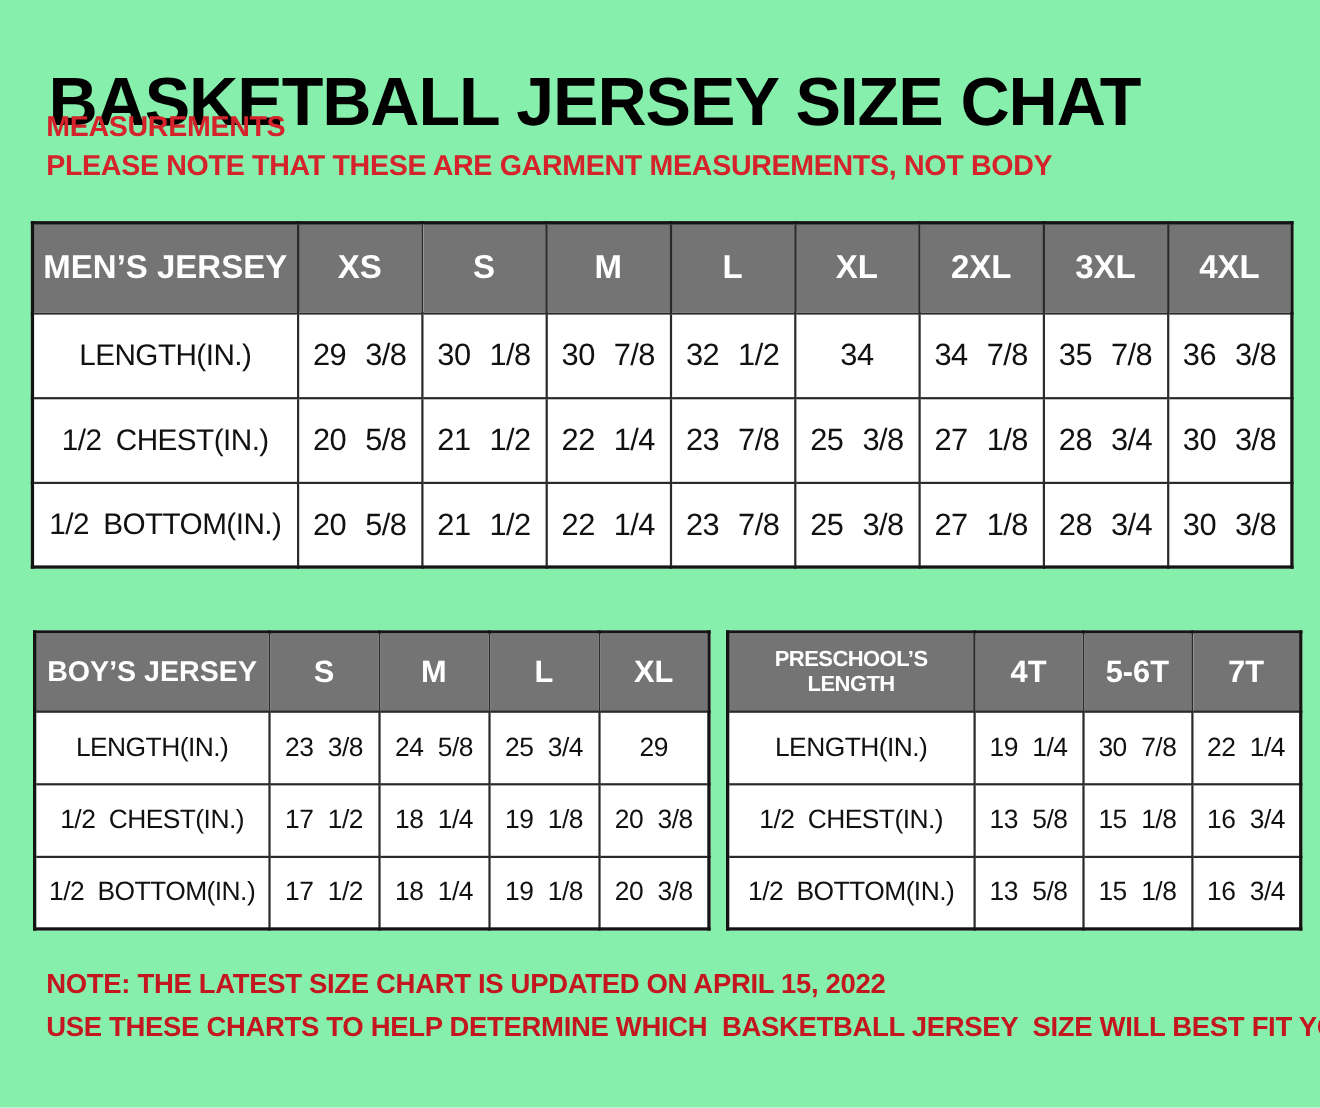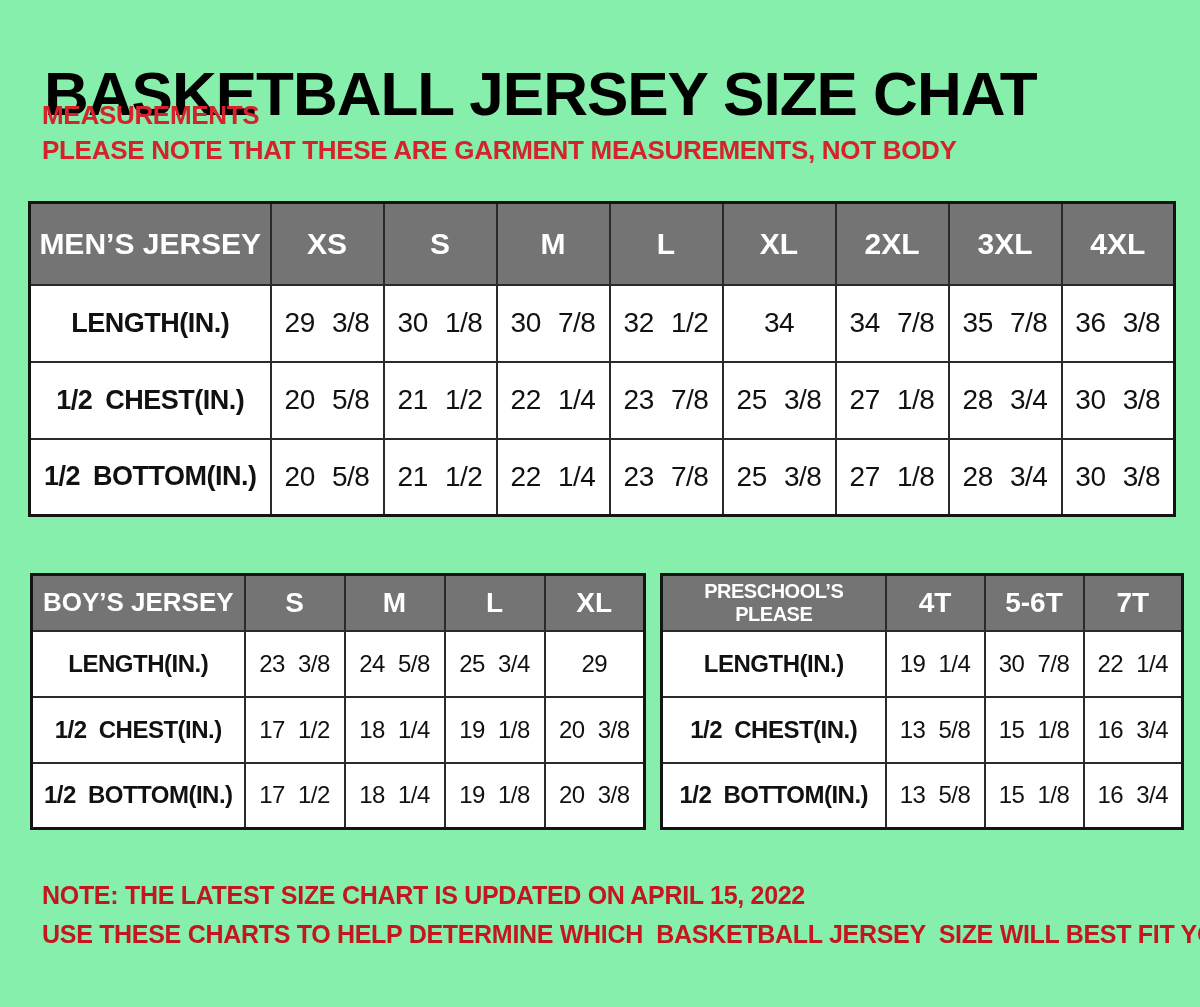--- a/index.html
+++ b/index.html
@@ -56,21 +56,21 @@
     vertical-align: middle;
     padding: 0;
     overflow: hidden;
   }
   .size-table thead th {
     background: var(--header_bg);
     color: var(--header_text);
     font-weight: 700;
   }
   .size-table tbody th {
-    font-weight: 700;
+    font-weight: 400;
     color: #111111;
     word-spacing: 6px;
     letter-spacing: -0.5px;
     text-align: center;
   }
   .size-table tbody td {
     font-weight: 400;
     color: #111111;
     word-spacing: 10px;
     letter-spacing: -0.5px;
@@ -92,21 +92,21 @@
   #table-boys table { width: 615px; }
   #table-boys col.c-label { width: 213px; }
   #table-boys col.c-size  { width: 100px; }
 
   
   #table-preschool { position: absolute; left: 660px; top: 573px; }
   #table-preschool table { width: 520px; }
   #table-preschool col.c-label { width: 224px; }
   #table-preschool col.c-size  { width: 99px; }
 
-  #table-boys thead tr, #table-preschool thead tr { height: 56px; margin-top: 44px; }
+  #table-boys thead tr, #table-preschool thead tr { height: 72px; margin-top: 44px; }
   #table-boys tbody tr, #table-preschool tbody tr { height: 66px; }
   #table-boys thead th, #table-preschool thead th { font-size: 28px; }
   #table-boys tbody th, #table-preschool tbody th { font-size: 24px; }
   #table-boys tbody td, #table-preschool tbody td { font-size: 24px; word-spacing: 7px; }
   #table-boys thead th.title-cell { font-size: 26px; }
   #table-preschool thead th.title-cell { font-size: 20px; letter-spacing: -0.5px; word-spacing: 2px; }
 
   
   #footer-notes {
     position: absolute;
@@ -246,21 +246,21 @@
   <div id="table-preschool">
       <table class="size-table">
         <colgroup>
           <col class="c-label">
           <col class="c-size">
           <col class="c-size">
           <col class="c-size">
         </colgroup>
         <thead>
           <tr>
-            <th class="title-cell">PRESCHOOL’S PLEASE</th>
+            <th class="title-cell">PRESCHOOL’S LENGTH</th>
             <th>4T</th>
             <th>5-6T</th>
             <th>7T</th>
           </tr>
         </thead>
         <tbody>
           <tr>
             <th>LENGTH(IN.)</th>
             <td>19 1/4</td>
             <td>30 7/8</td>

